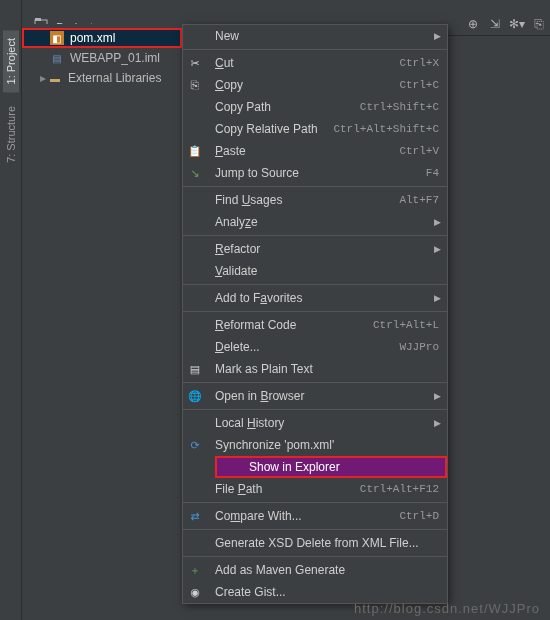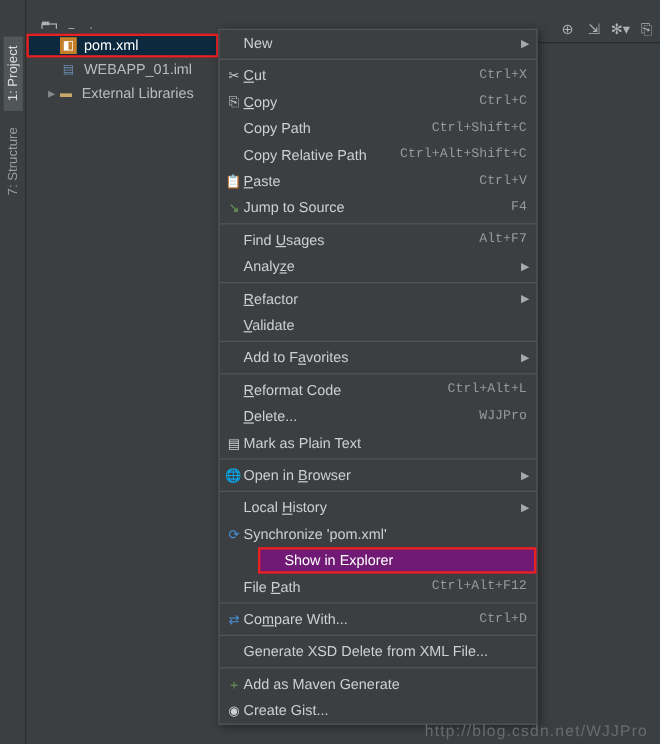--- a/index.html
+++ b/index.html
@@ -11,21 +11,21 @@
 .sidebar { position: absolute; left: 0; top: 0; width: 22px; height: 100%; background: #3c3f41; border-right: 1px solid #2b2b2b; display: flex; flex-direction: column; align-items: center; padding-top: 30px; }
 .sidebar .tab { writing-mode: vertical-rl; transform: rotate(180deg); padding: 8px 2px; color: #9b9b9b; font-size: 11px; margin-bottom: 6px; }
 .sidebar .tab.active { background: #515658; color: #ddd; }
 .tree { position: absolute; left: 22px; top: 24px; width: 160px; background: #3c3f41; padding-top: 4px; }
 .tree-row { display: flex; align-items: center; height: 20px; padding-left: 28px; color: #bbbbbb; }
 .tree-row.selected { background: #0d293e; color: #fff; border: 2px solid #e62222; }
 .tree-row .ficon { width: 14px; height: 14px; margin-right: 6px; display: inline-flex; align-items: center; justify-content: center; font-size: 10px; }
 .pomrow { padding-left: 26px; }
 .libraries { padding-left: 18px; }
 .context-menu { position: absolute; left: 182px; top: 24px; width: 266px; background: #3c3f41; border: 1px solid #555; box-shadow: 2px 2px 8px rgba(0,0,0,0.5); }
-.menu-item { display: flex; align-items: center; height: 22px; padding: 0 8px 0 20px; color: #cfcfcf; position: relative; white-space: nowrap; }
+.menu-item { display: flex; align-items: center; height: 22px; padding: 0 8px 0 32px; color: #cfcfcf; position: relative; white-space: nowrap; }
 .menu-item.hover { background: #701a75; color: #fff; margin-left: 32px; }
 .menu-item .shortcut { margin-left: auto; color: #999; font-size: 11px; font-family: Liberation Mono, monospace; }
 .menu-item .arrow { position: absolute; right: 6px; color: #aaa; font-size: 9px; }
 .menu-item .micon { position: absolute; left: 4px; width: 16px; text-align: center; font-size: 11px; }
 .sep { height: 1px; background: #555; margin: 2px 0; }
 .hl-box { border: 2px solid #e62222; }
 .mnemonic { text-decoration: underline; }
 .watermark { position: absolute; bottom: 4px; right: 10px; color: #6a6a6a; font-size: 13px; font-family: Arial; letter-spacing: 1px; pointer-events: none; }
 </style>
 </head>

